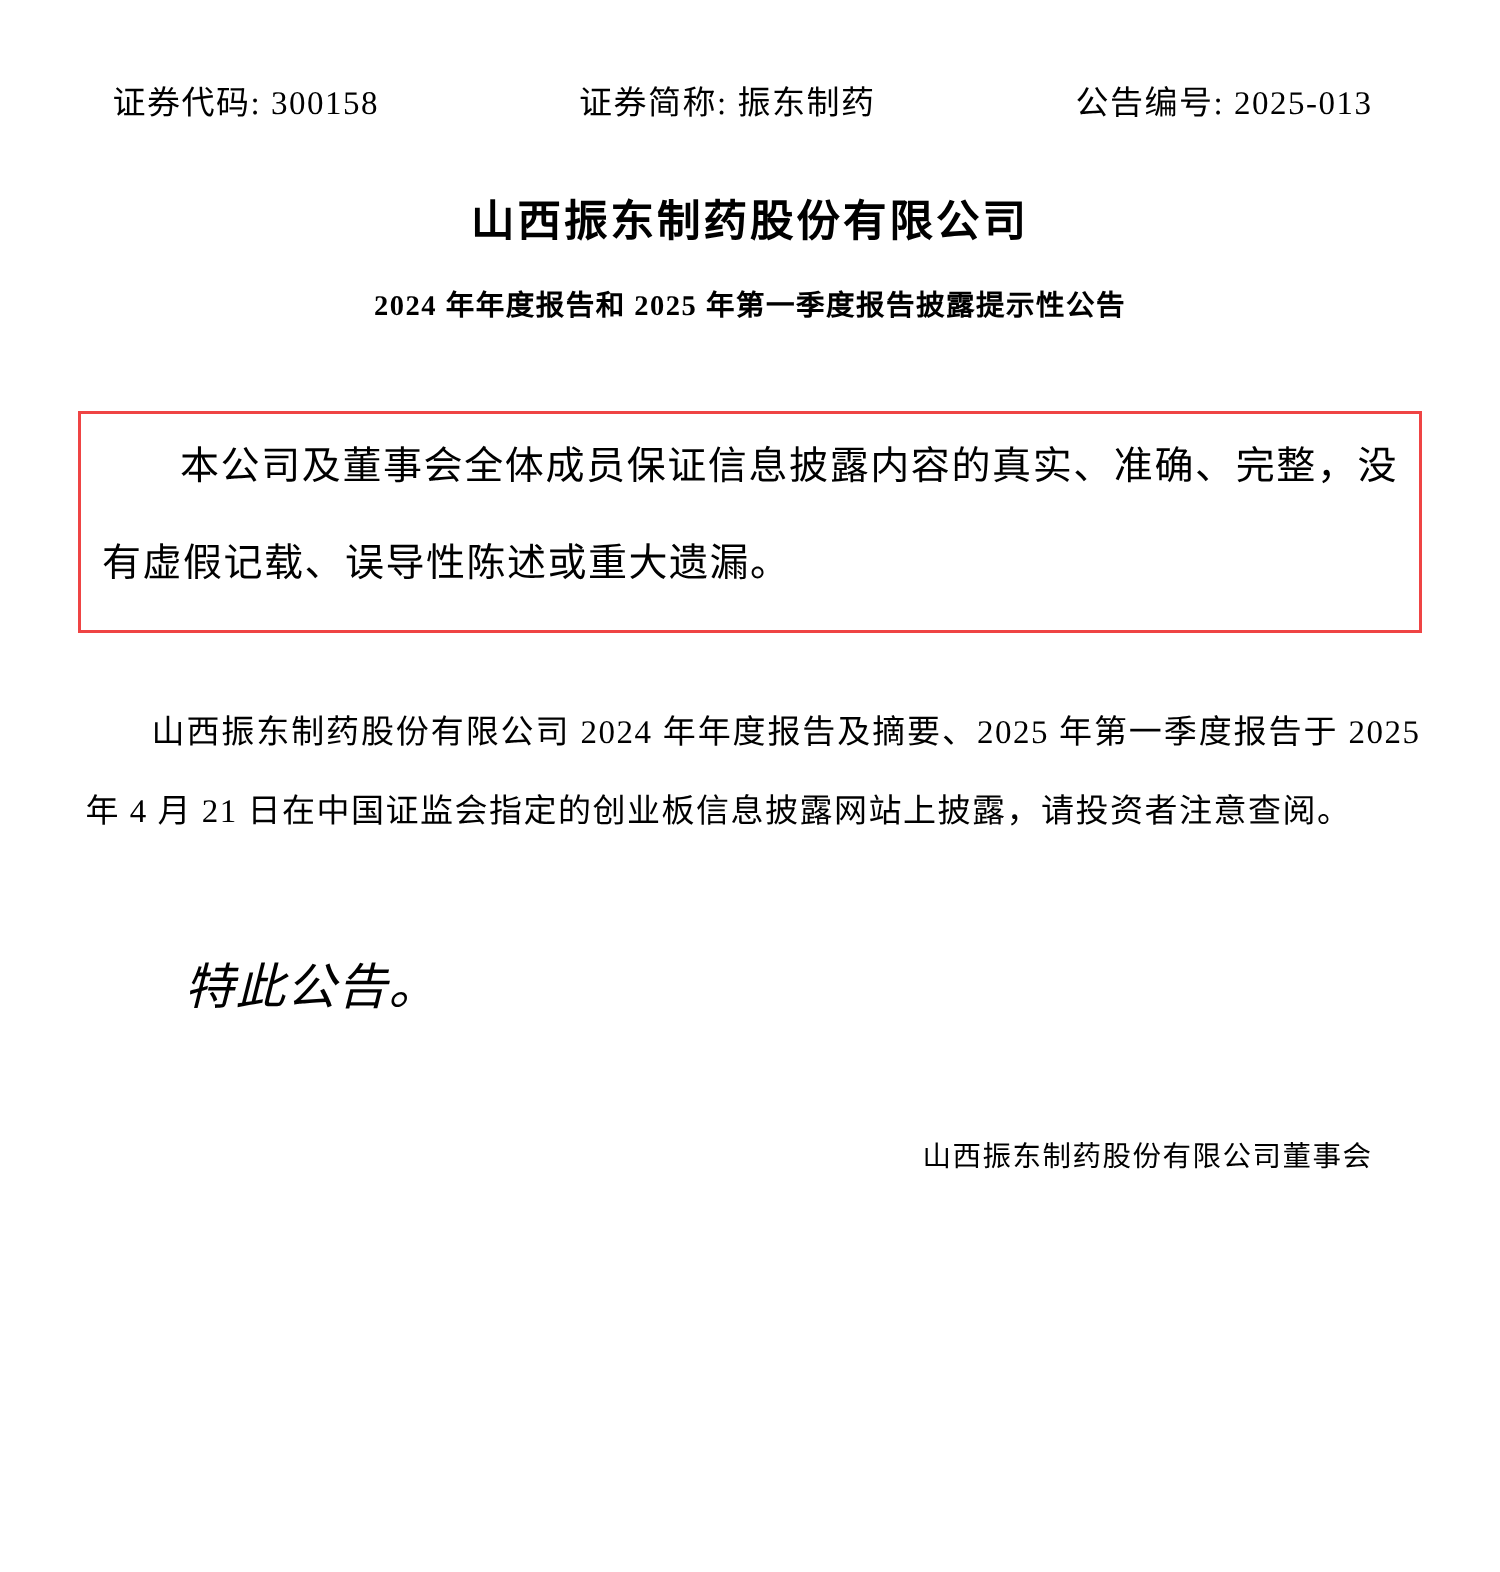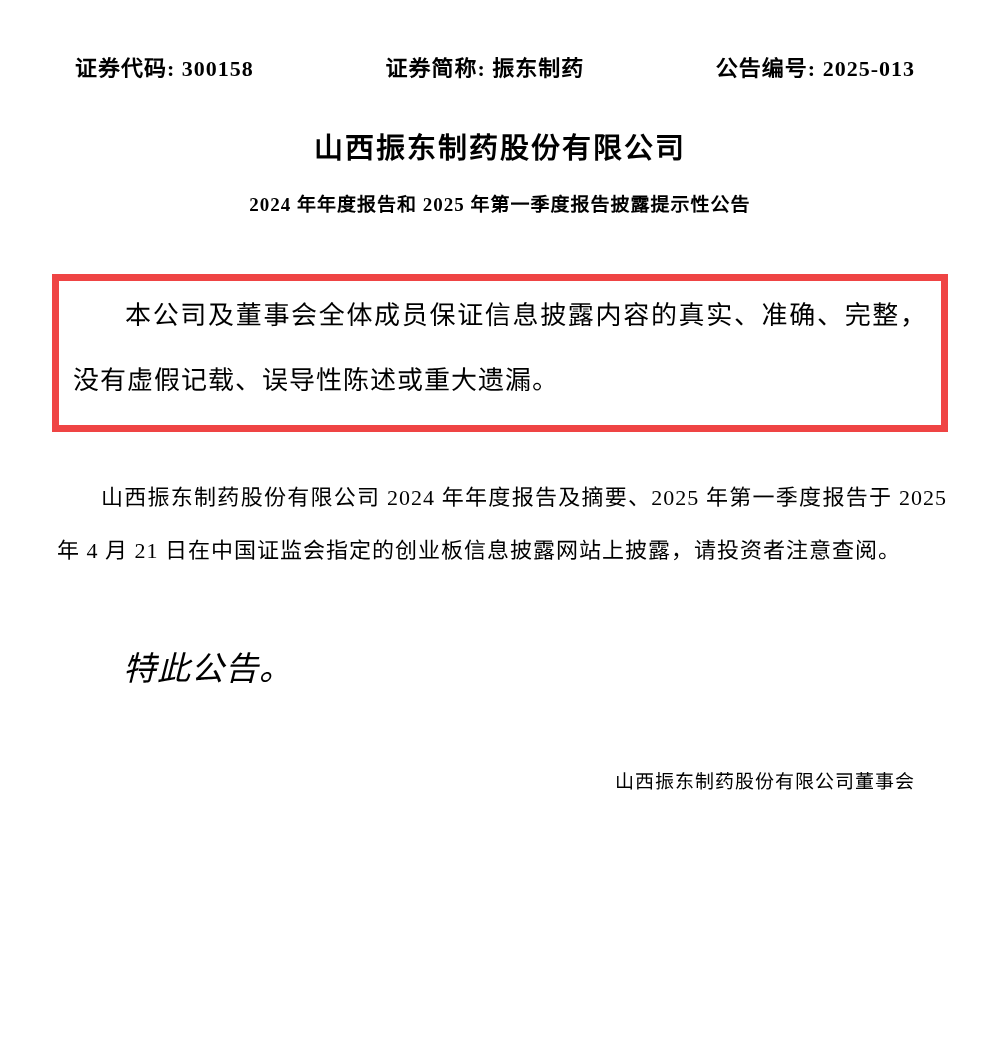--- a/index.html
+++ b/index.html
@@ -18,21 +18,21 @@
     overflow: hidden;
     box-sizing: border-box;
   }
   
   .header-row {
     display: flex;
     justify-content: space-between;
     align-items: baseline;
     padding: 50px 85px 0 75px;
     font-size: 22px;
-    font-weight: 700;
+    font-weight: 400;
     letter-spacing: 1px;
     white-space: nowrap;
   }
   
   .title-company {
     margin-top: 50px;
     text-align: center;
     font-size: 29px;
     font-weight: 700;
     letter-spacing: 2px;
@@ -44,21 +44,21 @@
     font-size: 19px;
     font-weight: 700;
     letter-spacing: 1px;
     line-height: 1.15;
   }
   
   .disclaimer-box {
     box-sizing: border-box;
     margin: 58px 48px 0 52px;
     width: 896px;
-    border: 7px solid #ef4444;
+    border: 2px solid #ef4444;
     padding: 2px 14px 12px 14px;
     font-size: 26px;
     line-height: 2.5;
     text-align: justify;
     text-indent: 2em;
     letter-spacing: 1px;
   }
   
   .body-par {
     margin: 40px 53px 0 57px;

